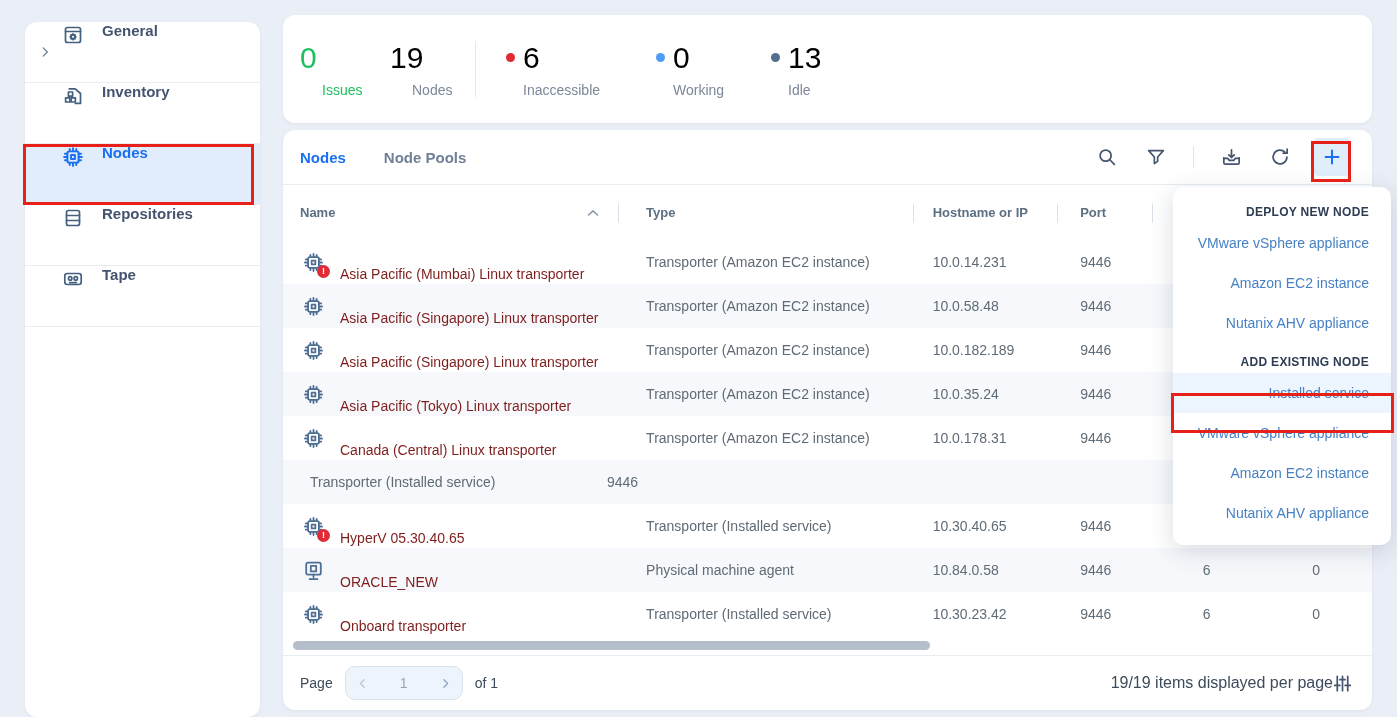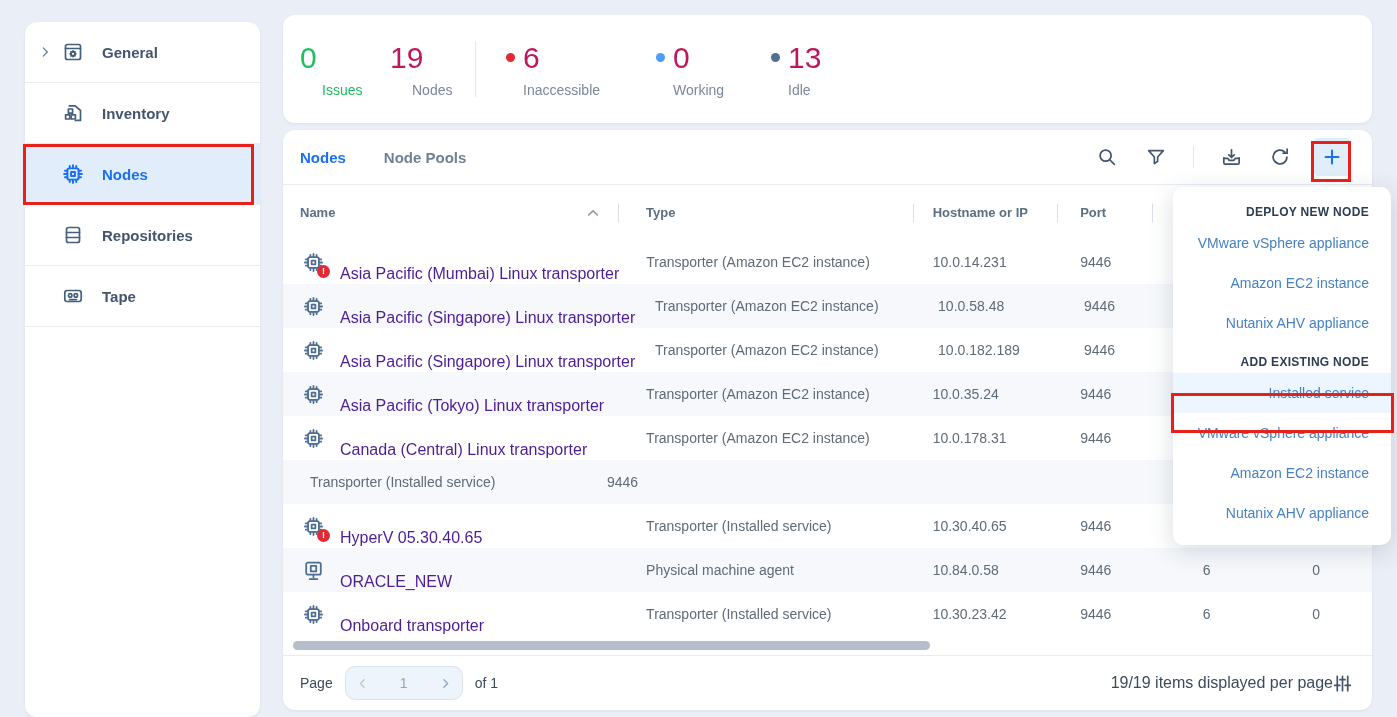--- a/index.html
+++ b/index.html
@@ -2,34 +2,34 @@
 <html><head>
 <meta charset="utf-8">
 <style>
   * { margin:0; padding:0; box-sizing:border-box; }
   html,body { width:1397px; height:717px; overflow:hidden; }
   body { position:relative; background:#eaeef6; font-family:"Liberation Sans", sans-serif; }
   .card { position:absolute; background:#fff; border-radius:12px; box-shadow:0 1px 3px rgba(50,70,100,.07); }
 
   
   #sidebar { left:25px; top:22px; width:235px; height:695px; }
-  .side-item { position:relative; height:61px; display:flex; align-items:center; padding-left:35px; border-bottom:1px solid #e9edf3; cursor:pointer; }
+  .side-item { position:relative; height:61px; display:flex; padding-left:35px; border-bottom:1px solid #e9edf3; cursor:pointer; }
   .side-item .chev { position:absolute; left:13px; top:50%; transform:translateY(-50%); display:flex; }
   .side-item .s-icon { width:26px; height:26px; margin-right:16px; display:flex; align-items:center; justify-content:center; color:#44607f; }
   .side-item .s-label { font-size:15px; font-weight:700; color:#44546f; }
   .side-item.selected { background:#e2edfc; }
   .side-item.selected .s-icon { color:#1a70f0; }
   .side-item.selected .s-label { color:#1a70f0; }
 
   
   #stats { left:283px; top:15px; width:1089px; height:108px; display:flex; align-items:center; padding-left:17px; }
   .stat { display:flex; flex-direction:column; justify-content:center; }
   .stat .num-row { display:flex; align-items:center; }
   .stat .dot { width:9px; height:9px; border-radius:50%; margin-right:8px; }
-  .stat .num { font-size:30px; color:#be185d; line-height:34px; }
+  .stat .num { font-size:30px; color:#000000; line-height:34px; }
   .stat .lbl { font-size:14px; color:#7c8799; margin-top:7px;margin-left:22px; }
   .stat.issues .num, .stat.issues .lbl { color:#1fbe5f; }
   .stat.w-issues { width:90px; } .stat.w-nodes { width:85px; }
   .stat.w-inac { width:150px; } .stat.w-work { width:115px; }
   .stat .lbl.indent { margin-left:17px; }
   .stats-divider { width:1px; height:56px; background:#e3e8ef; margin-right:30px; }
 
   
   #main { left:283px; top:130px; width:1089px; height:580px; }
   #tabbar { height:55px; display:flex; align-items:center; padding:0 22px 0 17px; border-bottom:1px solid #e9edf2; }
@@ -55,21 +55,21 @@
   .trow:nth-child(even) { background:#f6f8fb; }
   .tc { height:100%; display:flex; align-items:center; font-size:14px; color:#5f6b76; }
   .tc.c-name { width:345px; padding-left:17px; }
   .tc.c-type { width:302px; padding-left:27px; }
   .tc.c-host { width:148px; padding-left:19px; }
   .tc.c-port { width:97px;  padding-left:22px; }
   .tc.c-x1 { width:110px; justify-content:center; }
   .tc.c-x2 { width:115px; justify-content:center; }
   .node-icon { position:relative; width:26px; height:26px; margin-right:14px; color:#4e6e92; flex:none; display:flex; align-items:center; justify-content:center; }
   .err-badge { position:absolute; right:-4px; bottom:-3px; width:13px; height:13px; border-radius:50%; background:#e02b35; color:#fff; font-size:9px; font-weight:700; display:flex; align-items:center; justify-content:center; line-height:1; }
-  .name-link { font-size:16px; color:#4c1d95; cursor:pointer; white-space:nowrap;margin-top:24px; }
+  .name-link { font-size:14px; color:#7f1d1d; cursor:pointer; white-space:nowrap;margin-top:24px; }
 
   
   #hscroll { position:absolute; left:10px; top:511px; width:637px; height:9px; background:#b4bfcb; border-radius:5px; cursor:pointer; }
 
   
   #tfooter { position:absolute; left:0; bottom:0; width:100%; height:55px; border-top:1px solid #e9edf2; display:flex; align-items:center; padding:0 20px 0 17px; }
   .pg-label { font-size:14px; color:#3d4b5c; }
   #pager { display:flex; align-items:center; justify-content:space-between; width:118px; height:34px; background:#eef4fb; border:1px solid #d8e3f1; border-radius:10px; margin:0 12px; padding:0 10px; }
   #pager .pchev { display:flex; cursor:pointer; }
   #pager .pnum { font-size:14px; color:#98a5b8; }

